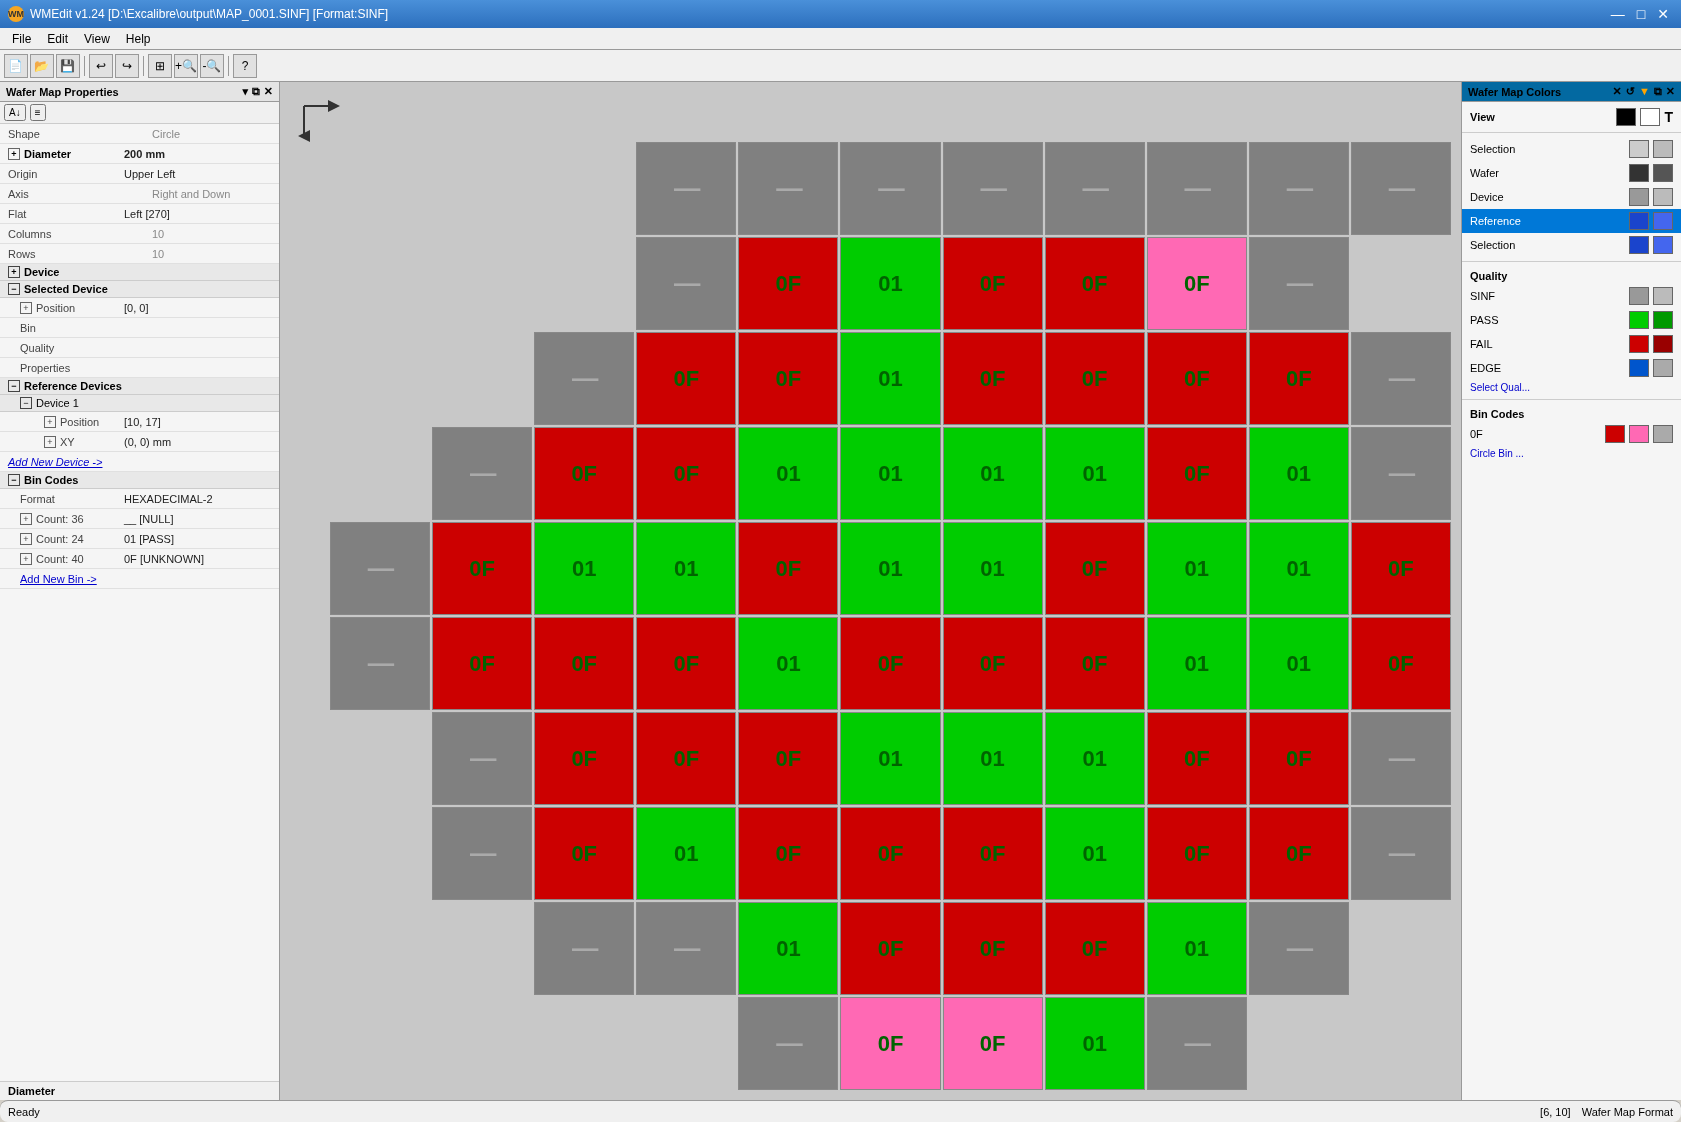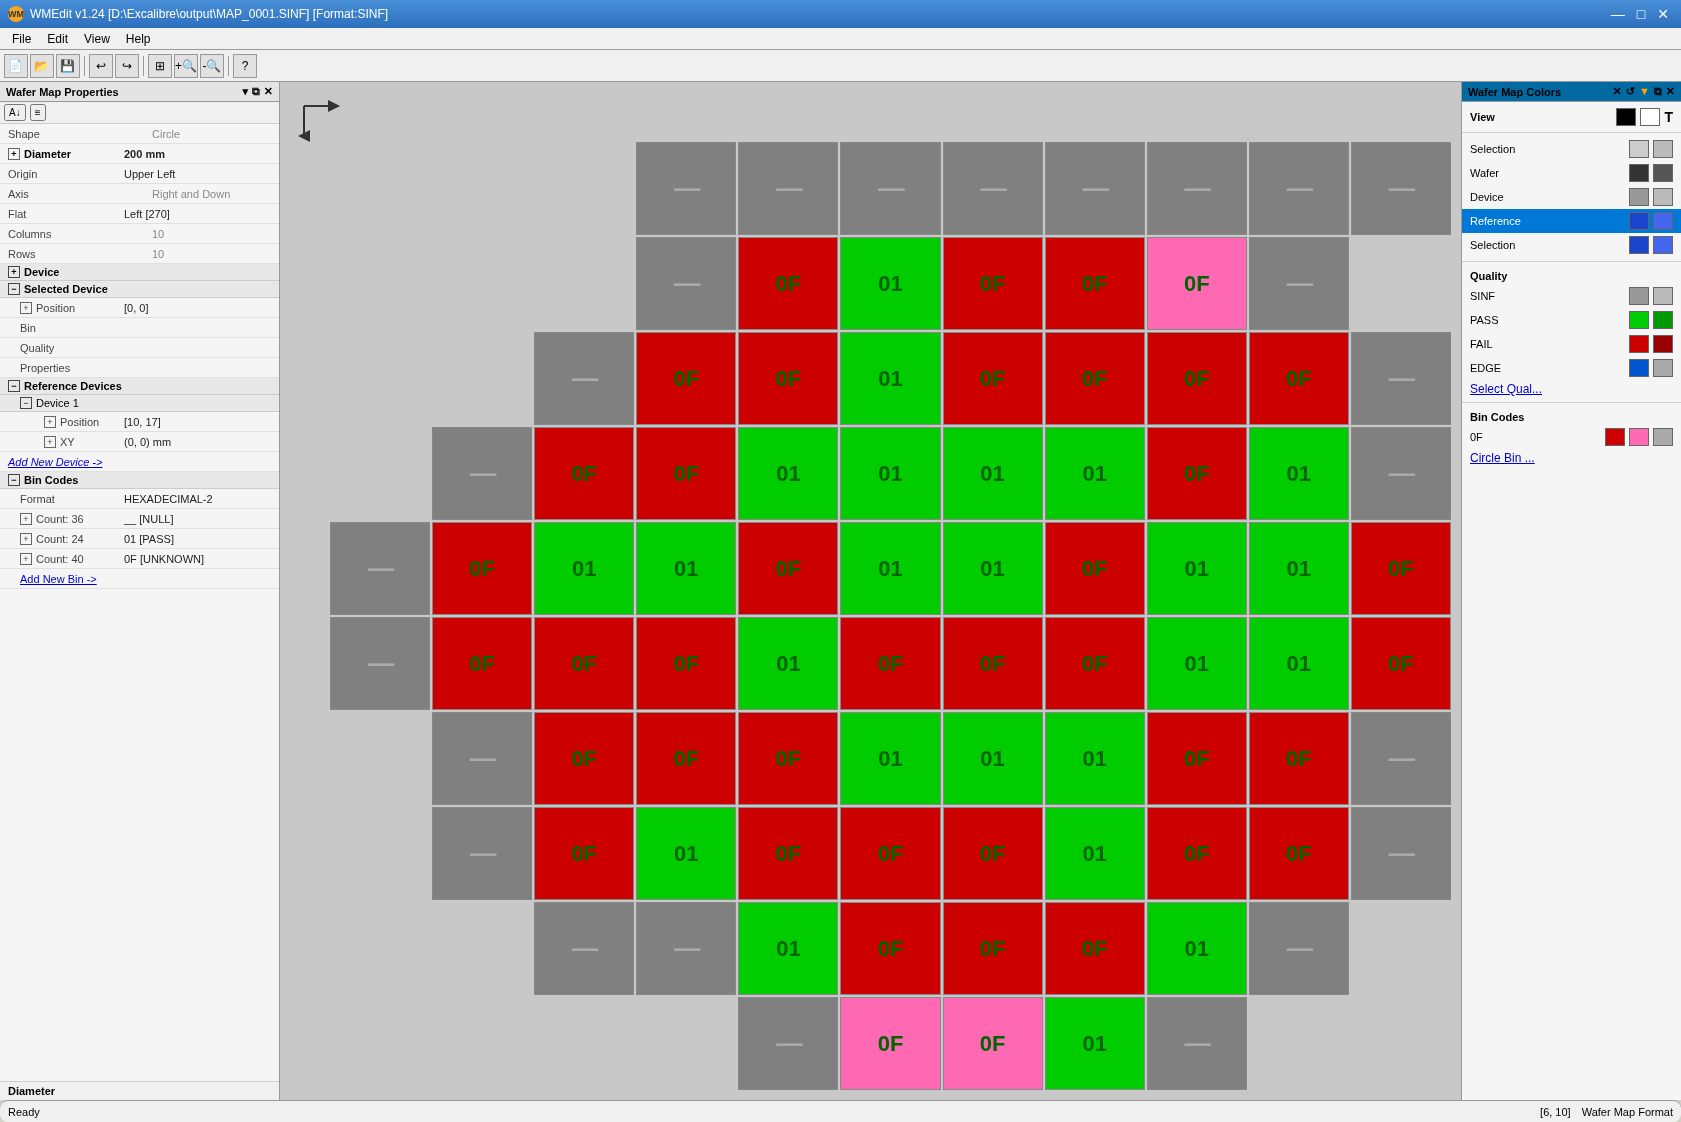--- a/index.html
+++ b/index.html
@@ -195,21 +195,21 @@
 
     
     .view-row { display: flex; align-items: center; padding: 2px 8px; gap: 4px; }
     .view-label { flex: 1; font-size: 11px; font-weight: bold; }
     .view-swatch-black { width: 20px; height: 18px; background: #000; border: 1px solid #666; cursor: pointer; }
     .view-swatch-white { width: 20px; height: 18px; background: #fff; border: 1px solid #666; cursor: pointer; }
     .view-t { font-weight: bold; font-size: 14px; cursor: pointer; }
 
     .divider-line { border-top: 1px solid #ccc; margin: 4px 0; }
 
-    .link-text { color: #0000cc; cursor: pointer; font-size: 12px; padding: 2px 8px; text-decoration: underline; }
+    .link-text { color: #0000cc; cursor: pointer; font-size: 10px; padding: 2px 8px; }
 
     
     ::-webkit-scrollbar { width: 14px; }
     ::-webkit-scrollbar-track { background: #f0f0f0; }
     ::-webkit-scrollbar-thumb { background: #c0c0c0; border: 1px solid #999; }
   </style>
 </head>
 <body>
 
 <div class="title-bar">

